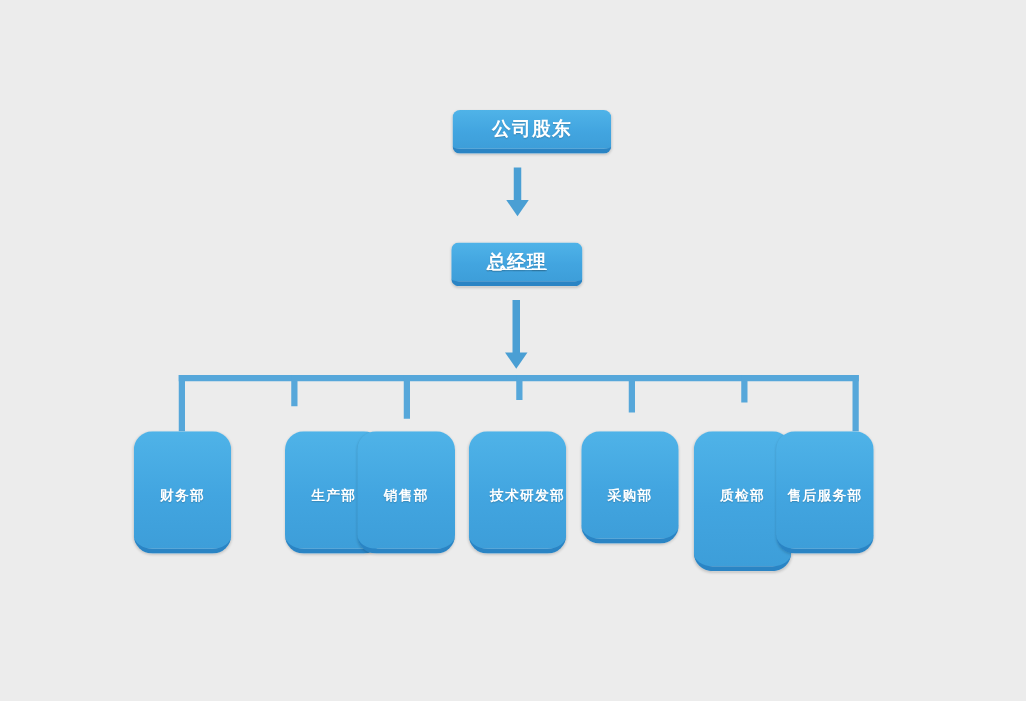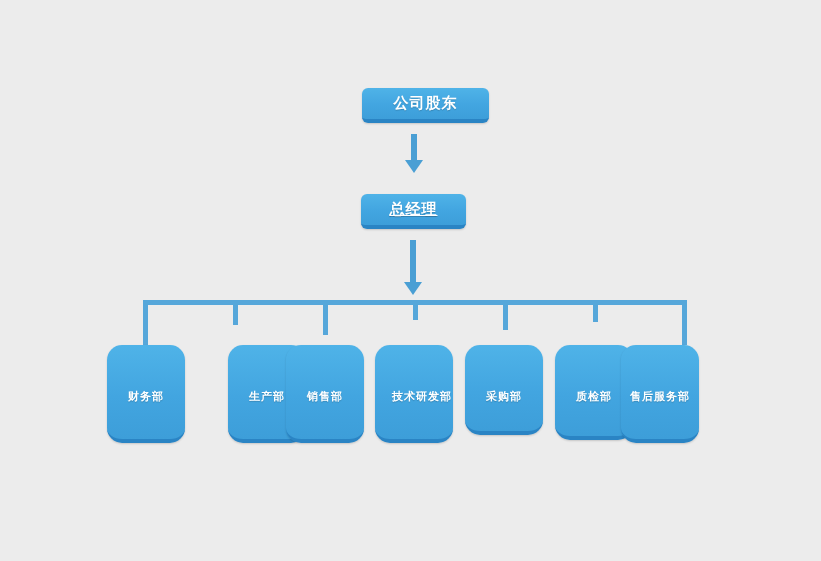--- a/index.html
+++ b/index.html
@@ -118,21 +118,21 @@
   </div>
 
   <div class="node dept" style="left:375px; top:345px; width:78px; height:98px;padding-left:16px;">
     <span class="node-label">技术研发部</span>
   </div>
 
   <div class="node dept" style="left:465px; top:345px; width:78px; height:90px;">
     <span class="node-label">采购部</span>
   </div>
 
-  <div class="node dept" style="left:555px; top:345px; width:78px; height:95px;">
+  <div class="node dept" style="left:555px; top:345px; width:78px; height:112px;">
     <span class="node-label">质检部</span>
   </div>
 
   <div class="node dept" style="left:621px; top:345px; width:78px; height:98px;">
     <span class="node-label">售后服务部</span>
   </div>
 
 </div>
 
 </body></html>

